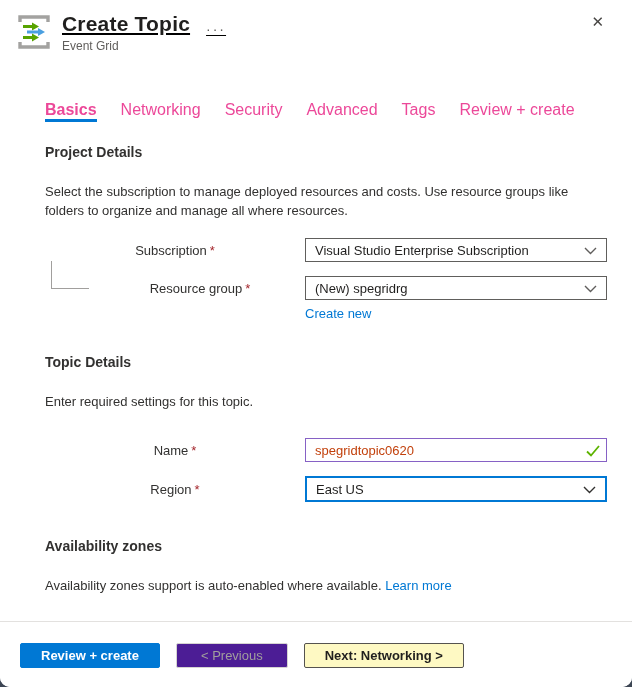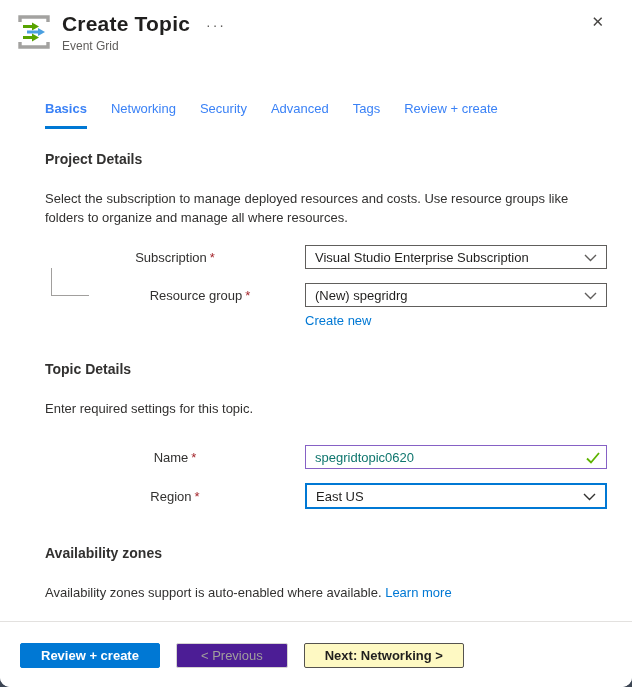--- a/index.html
+++ b/index.html
@@ -14,35 +14,35 @@
     width: 632px;
     height: 687px;
     background: #ffffff;
     border-radius: 0 0 10px 10px;
     overflow: hidden;
   }
   
   .header { display: flex; align-items: flex-start; padding: 12px 20px 0 16px; }
   .app-icon { width: 36px; height: 38px; flex: 0 0 auto; margin-top: 1px; }
   .title-block { margin-left: 10px; }
-  .title-row { display: flex; align-items: center; }
+  .title-row { display: flex; align-items: flex-end; text-decoration: underline; }
   .page-title { font-size: 21px; font-weight: 700; color: #201f1e; line-height: 24px; letter-spacing: 0.2px; }
   .ellipsis-btn {
     margin-left: 16px; margin-top: 2px; border: none; background: transparent;
     color: #605e5c; font-size: 14px; letter-spacing: 2px; cursor: pointer; line-height: 14px;
   }
   .page-subtitle { font-size: 12px; color: #605e5c; margin-top: 3px; }
   .close-btn {
     position: absolute; top: 12px; right: 24px; border: none; background: transparent;
     color: #484644; font-size: 15px; cursor: pointer; padding: 2px 4px; line-height: 16px;
   }
   
   .tabs { display: flex; gap: 24px; margin: 48px 0 0 45px; }
   .tab {
-    font-size: 13px; color: #3b82f6; padding-bottom: 10px; cursor: pointer;
+    font-size: 16px; color: #ec4899; padding-bottom: 0; cursor: pointer;
     border-bottom: 3px solid transparent;
   }
   .tab.active { font-weight: 700; border-bottom-color: #0078d4; }
   
   .content { padding: 0 25px 0 45px; }
   .section-heading { font-size: 14px; font-weight: 700; color: #323130; }
   .section-heading.project { margin-top: 22px; }
   .section-desc { font-size: 13px; color: #323130; line-height: 19px; margin-top: 22px; max-width: 548px; }
   .form-rows { position: relative; margin-top: 18px; }
   .form-row { display: flex; align-items: center; }
@@ -60,21 +60,21 @@
     border: 1px solid #605e5c; background: #fff; cursor: pointer;
   }
   .dropdown .dd-value { font-size: 13px; color: #201f1e; white-space: nowrap; overflow: hidden; }
   .dropdown.focused { border: 2px solid #0078d4; height: 26px; }
   .chevron { flex: 0 0 auto; margin-left: 6px; }
   .inline-link { font-size: 13px; color: #0078d4; text-decoration: none; cursor: pointer; }
   .create-new { display: inline-block; margin: 6px 0 0 260px; }
   .input-wrap { position: relative; width: 302px; }
   .text-input {
     width: 302px; height: 24px; border: 1px solid #8661c5; background: #fff;
-    font-family: "Liberation Sans", sans-serif; font-size: 13px; color: #0f766e;
+    font-family: "Liberation Sans", sans-serif; font-size: 13px; color: #c2410c;
     padding: 0 16px 0 9px; outline: none;
   }
   .check-icon { position: absolute; right: 7px; top: 5px; }
   .section-heading.topic { margin-top: 32px; }
   .section-heading.zones { margin-top: 36px; }
   .zones-line { margin-top: 24px; font-size: 13px; color: #323130; }
   
   .footer {
     position: absolute; left: 0; right: 0; bottom: 0; height: 66px;
     border-top: 1px solid #e3e1df; background: #fff; padding: 21px 0 0 20px;

